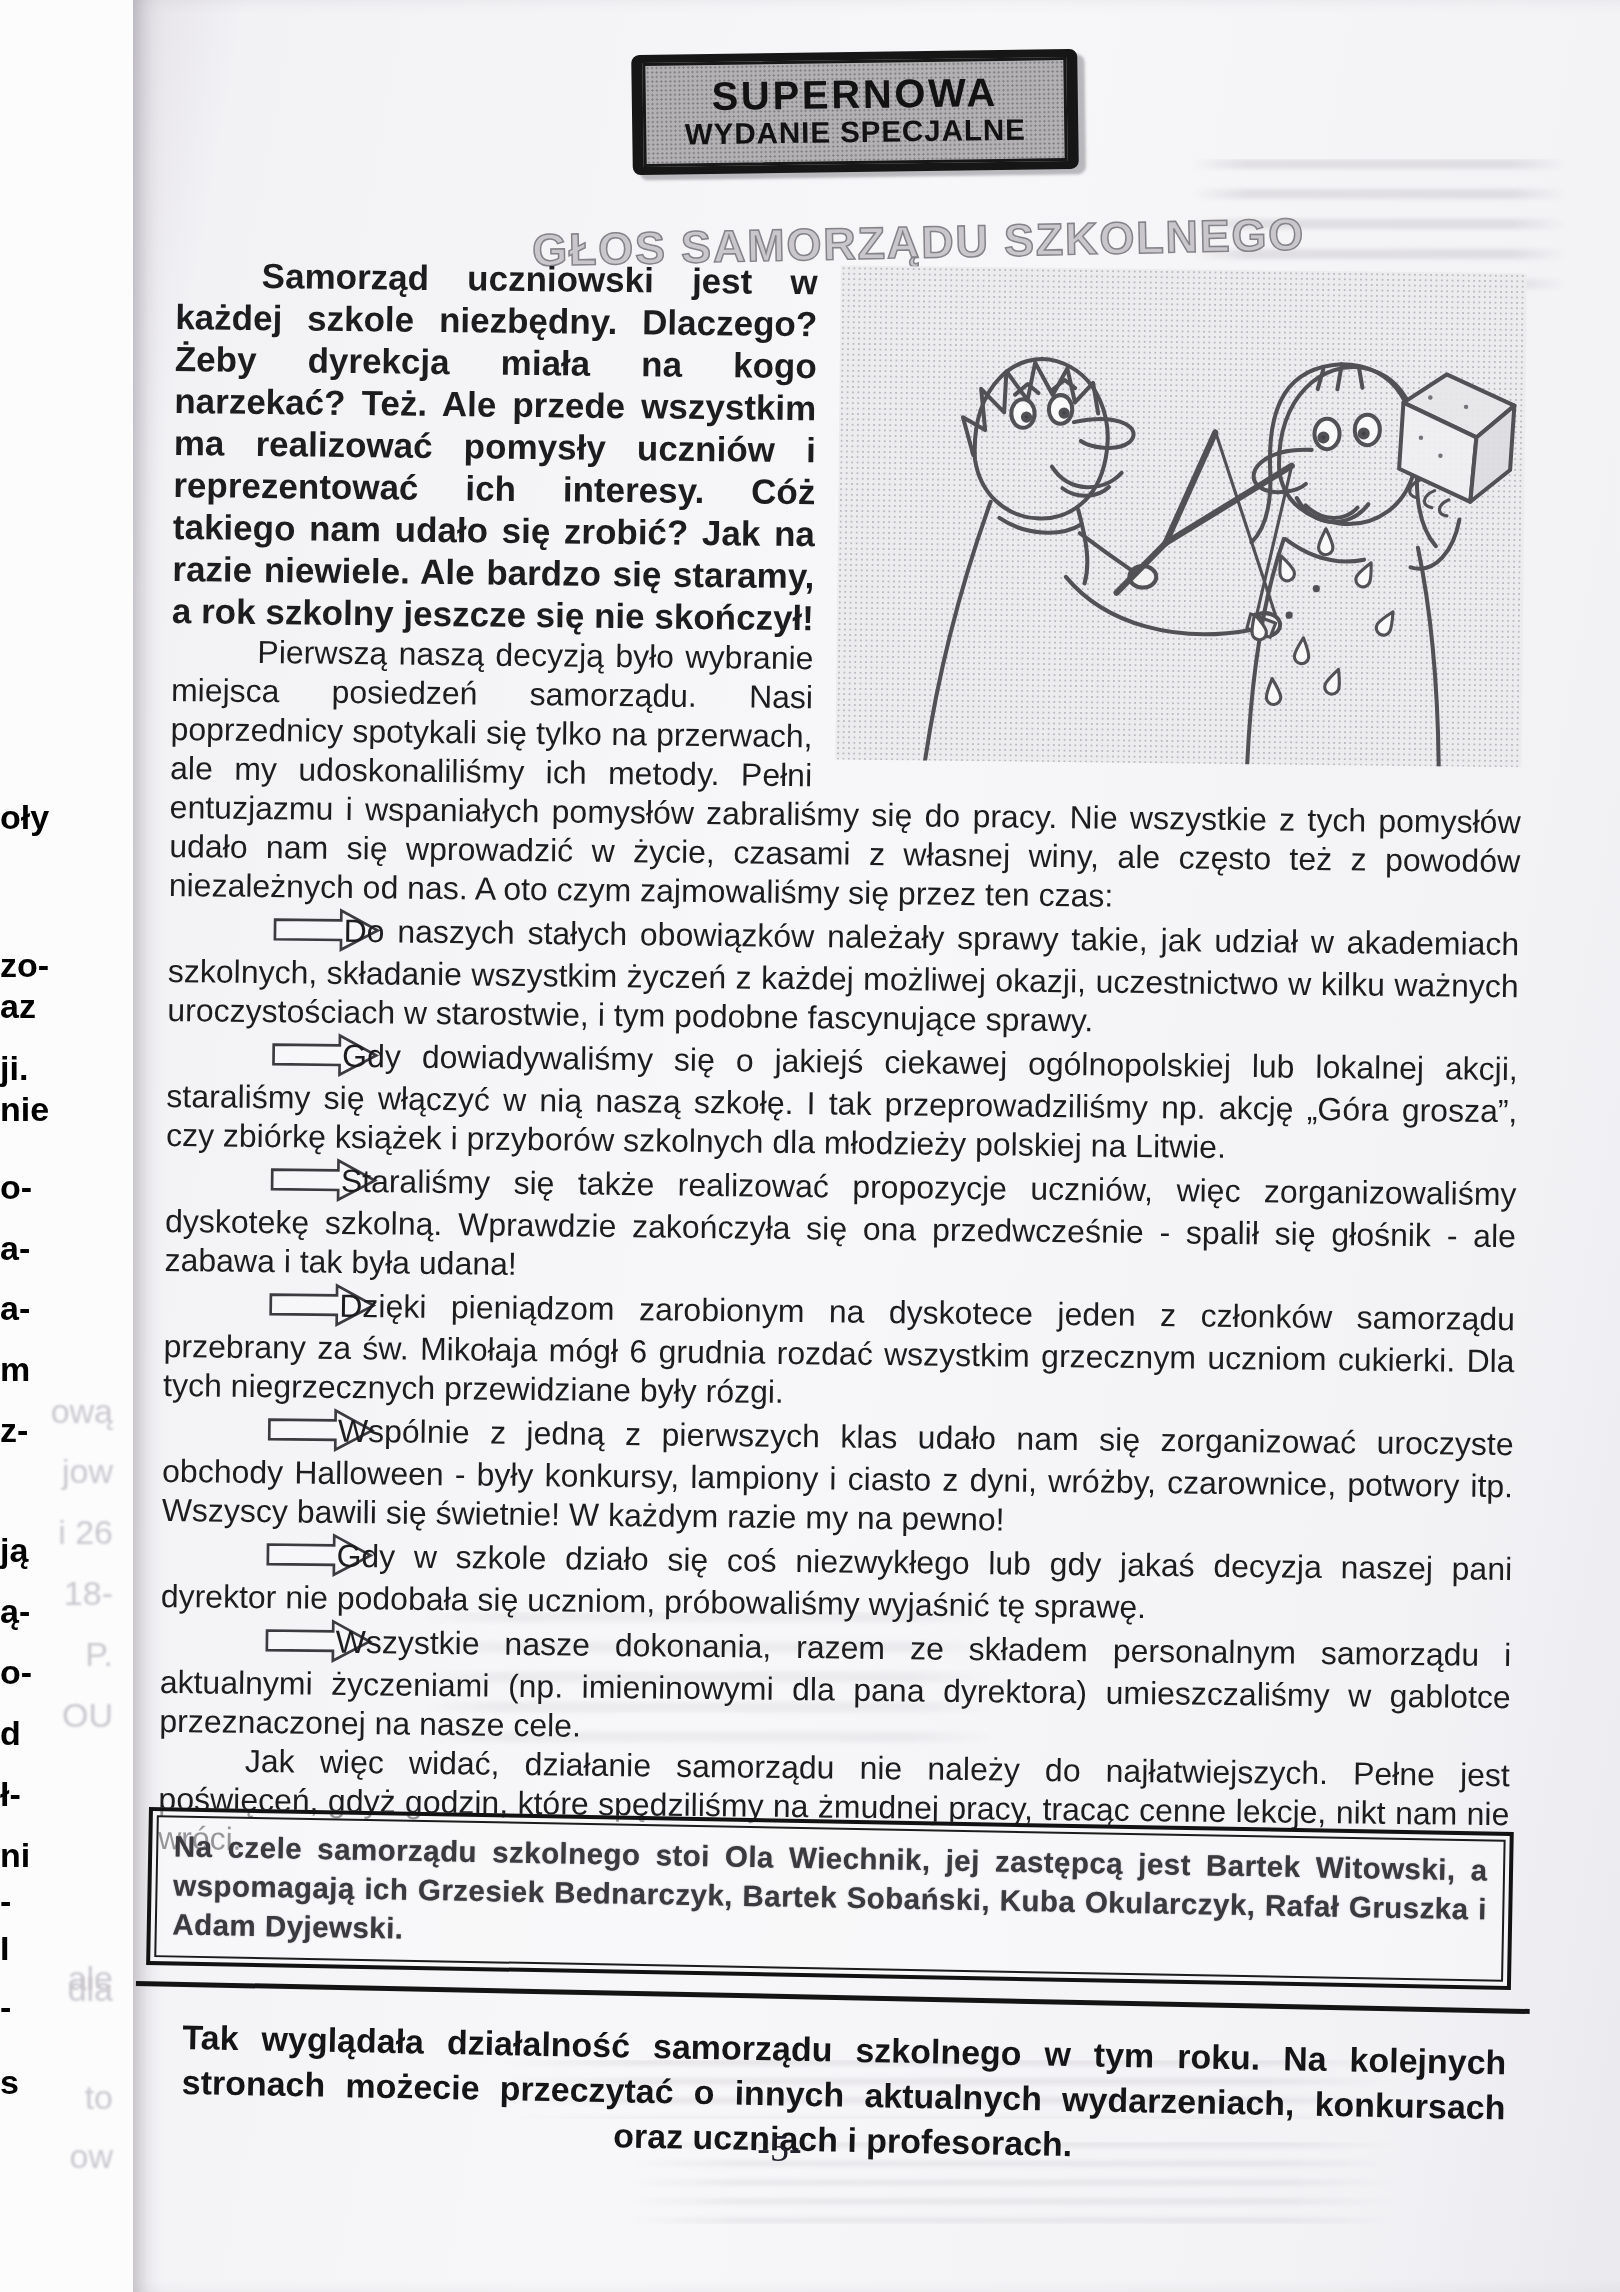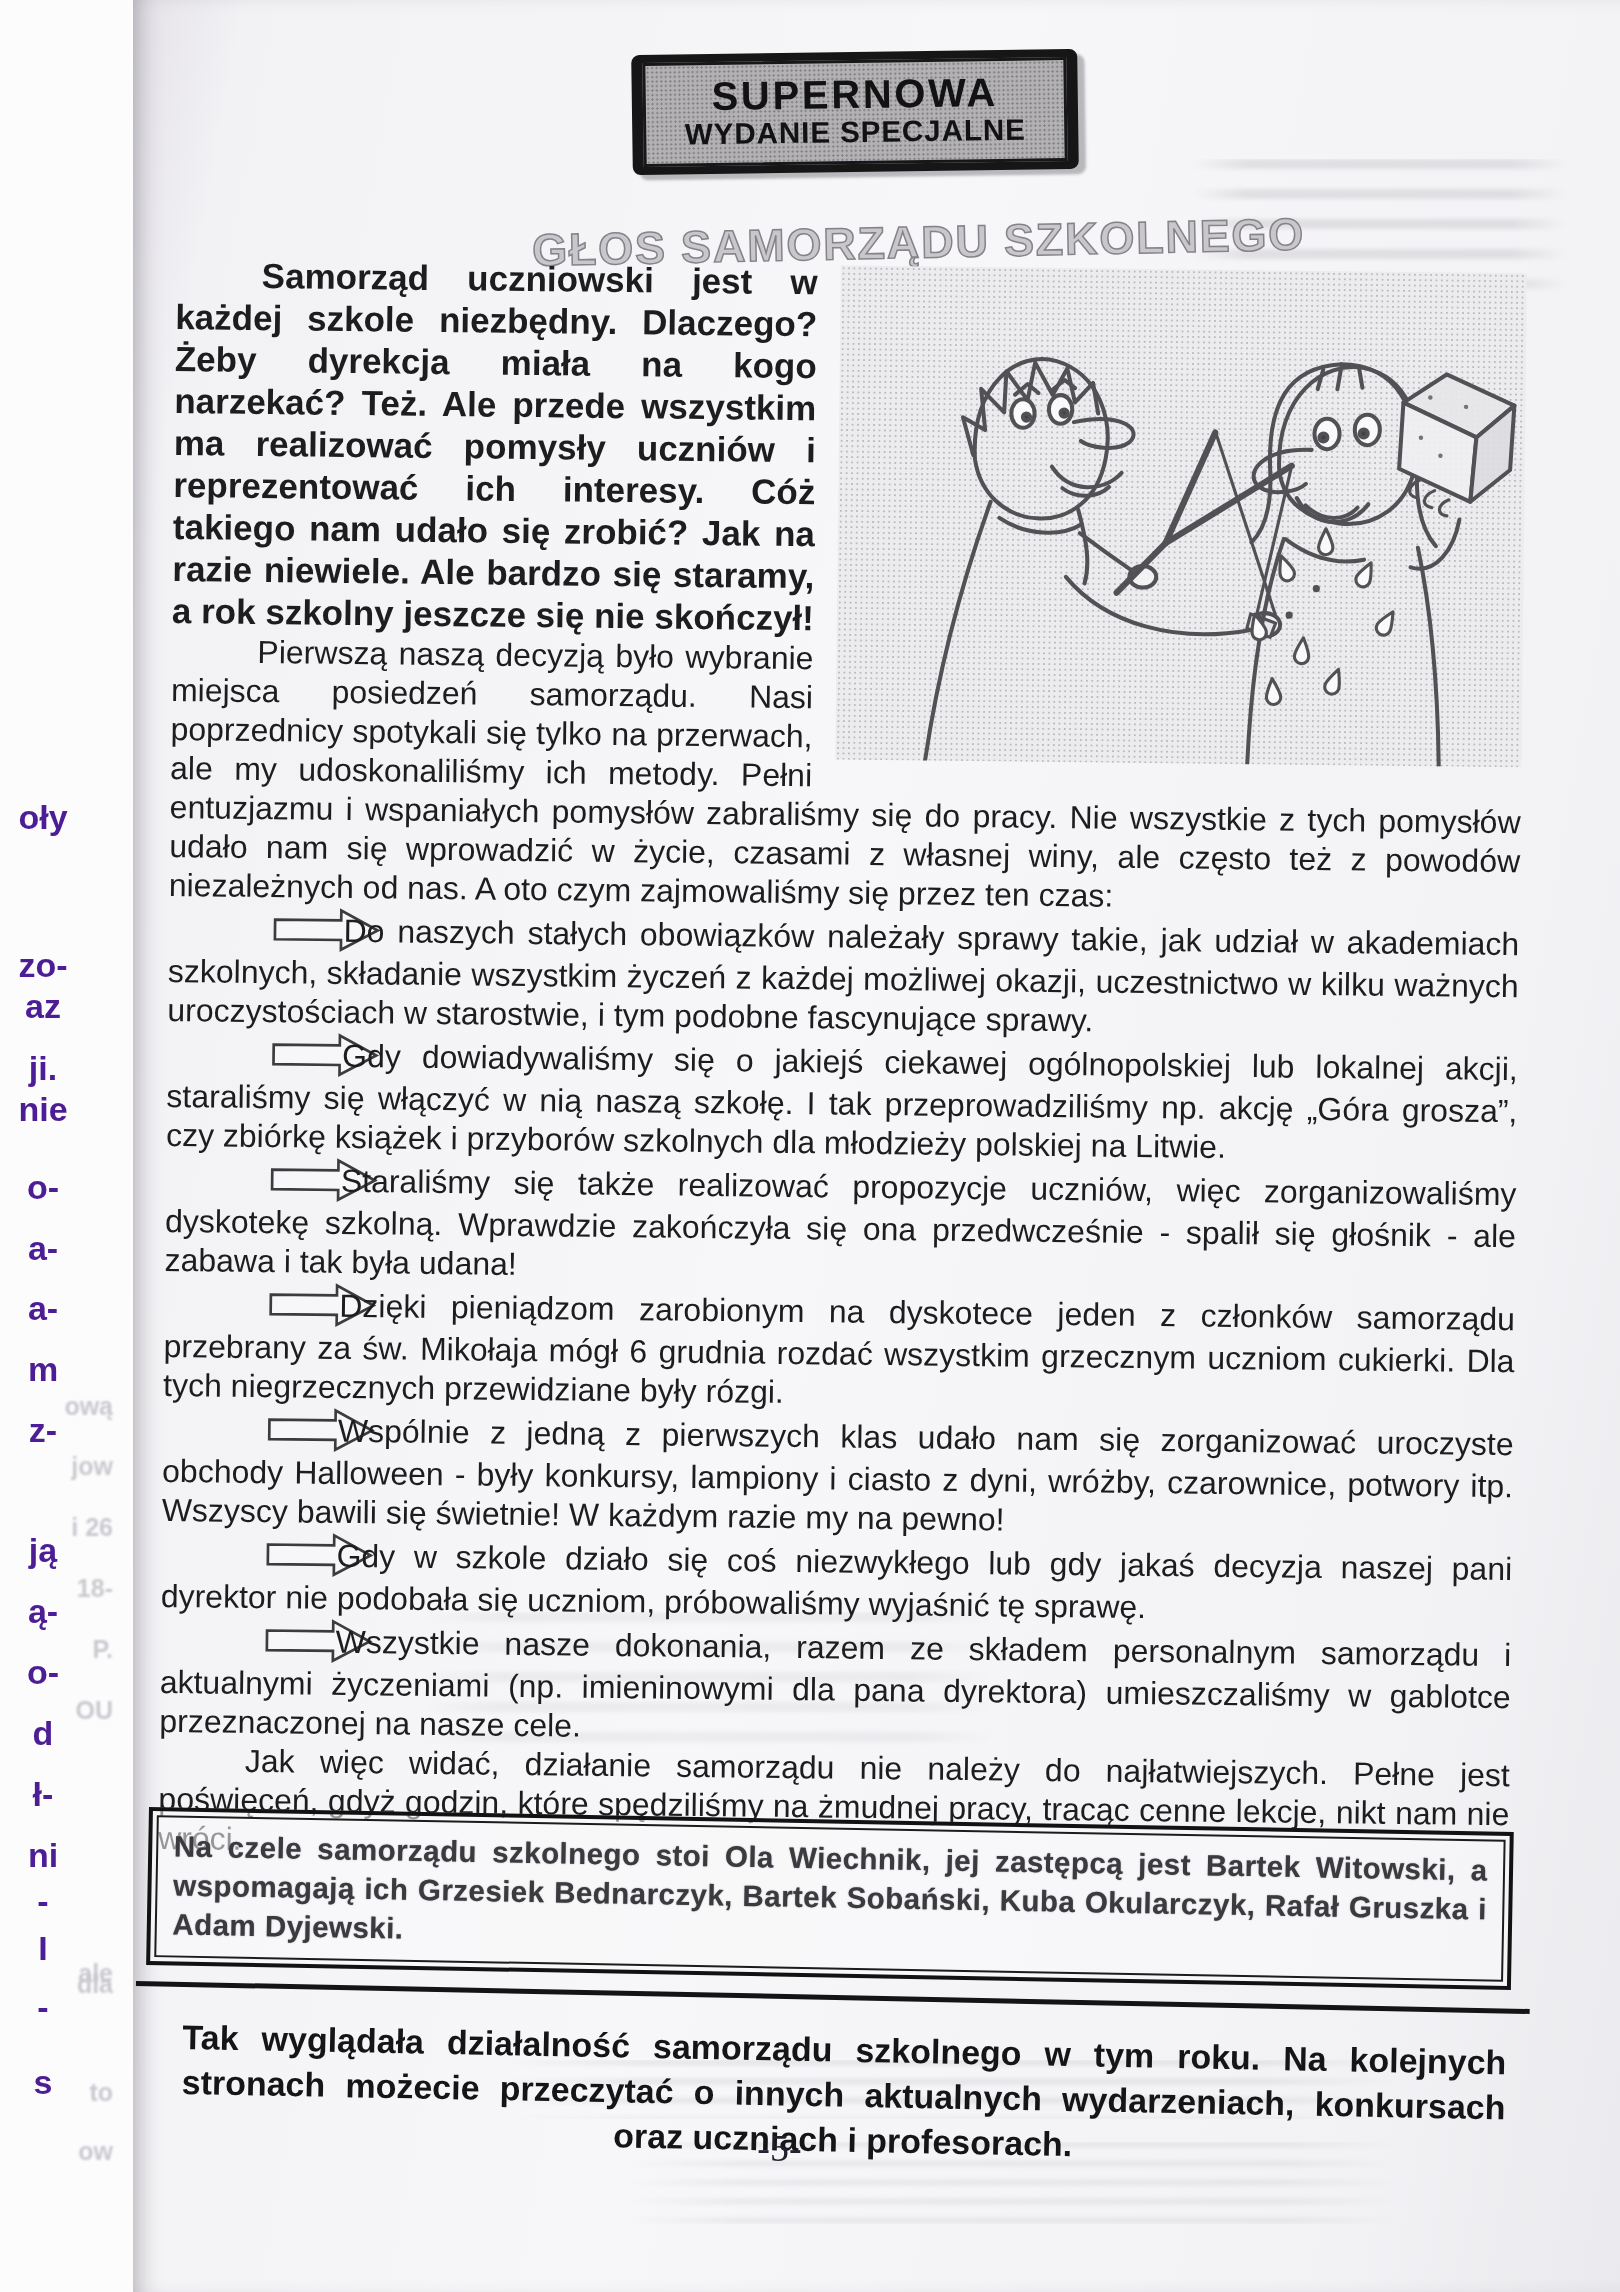--- a/index.html
+++ b/index.html
@@ -9,26 +9,26 @@
     font-family:"Liberation Sans","DejaVu Sans",sans-serif;
   }
   
   .scan-page{
     position:absolute;left:133px;top:0;width:1488px;height:2293px;
     background:linear-gradient(100deg,#e4e2e8 0%,#f2f1f4 6%,#f7f6f8 45%,#f2f1f4 85%,#eae9ed 100%);
     box-shadow:inset 18px 0 25px -14.3px rgba(90,85,100,.45);
   }
   
   .frag{
-    position:absolute;left:0;width:86px;text-align:center;
-    font-weight:bold;font-size:34px;color:#4c1d95;line-height:1;
+    position:absolute;left:0;width:86px;text-align:left;
+    font-weight:bold;font-size:34px;color:#000000;line-height:1;
   }
   .frag-faint{
     position:absolute;left:32px;width:81px;text-align:right;
-    font-weight:bold;font-size:25px;color:#cac8ce;line-height:1;filter:blur(0.9px);
+    font-weight:normal;font-size:34px;color:#cac8ce;line-height:1;filter:blur(0.9px);
   }
   
   .badge{
     position:absolute;left:632px;top:52px;width:446px;height:120px;
     background:#161616;border-radius:8px;padding:8px 10.7px;box-sizing:border-box;
     transform:rotate(-0.8deg);box-shadow:7.2px 5.4px 2.7px rgba(70,68,76,.35);
   }
   .badge-inner{
     width:100%;height:100%;box-sizing:border-box;border:3.6px solid #171717;
     background-color:#b3b1b4;

